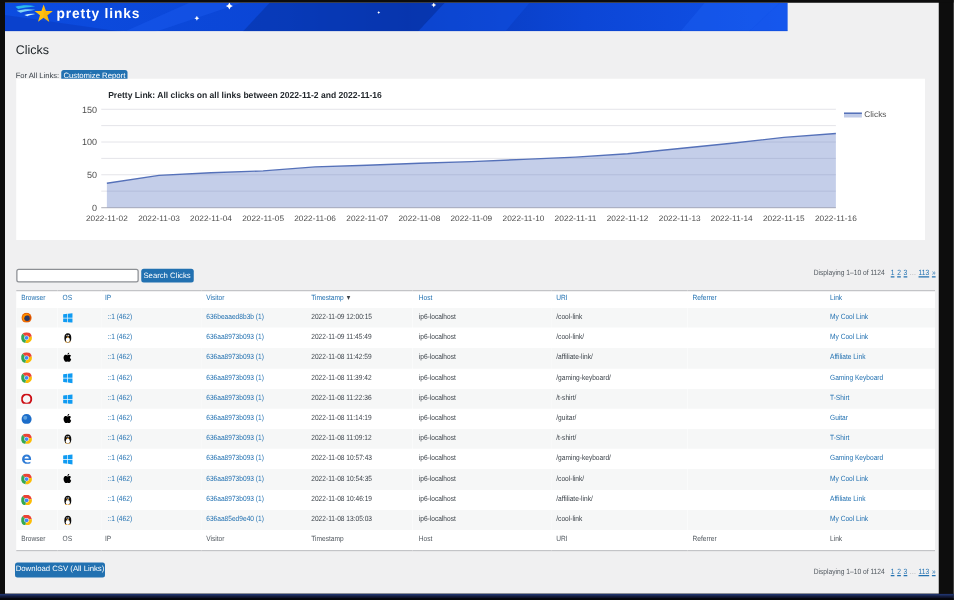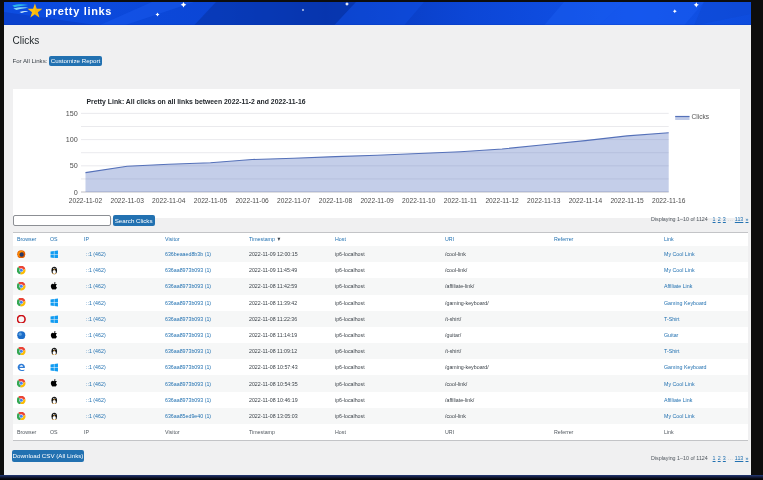--- a/index.html
+++ b/index.html
@@ -2,25 +2,25 @@
 <html><head>
 <meta charset="utf-8">
 <style>
 * { margin:0; padding:0; box-sizing:border-box; }
 html,body { width:763px; height:480px; overflow:hidden; }
 body { background:#0d0d0d; font-family:"Liberation Sans", sans-serif; position:relative; }
 .page { position:absolute; left:3.5px; top:1.5px; width:747.5px; height:473.5px; background:#f0f0f1; }
 .abs { position:absolute; }
 a { color:#2271b1; text-decoration:underline; }
 .sx { display:inline-block; transform:scaleX(0.88); transform-origin:0 50%; white-space:nowrap; }
-.banner { position:absolute; left:0; top:0; width:759px; height:23.5px; overflow:hidden; }
+.banner { position:absolute; left:0; top:0; width:626px; height:23.5px; overflow:hidden; }
 .h1 { position:absolute; left:9px; top:34.2px; font-size:10px; line-height:10px; color:#1d2327; font-weight:400; }
 .forall { position:absolute; left:9px; top:55px; font-size:6.1px; color:#3c434a; }
 .btn { background:#2271b1; color:#fff; border-radius:2px; text-align:center; font-size:6.2px; position:absolute; white-space:nowrap; }
-.card { position:absolute; left:9px; top:87px; width:727.5px; height:129px; background:#fff; }
+.card { position:absolute; left:9px; top:61px; width:727.5px; height:129px; background:#fff; }
 .searchbox { position:absolute; left:9.5px; top:213px; width:97.5px; height:11.5px; background:#fff; border:1px solid #8c8f94; border-radius:2px; }
 .pag { position:absolute; font-size:6.1px; color:#50575e; white-space:nowrap; transform:scaleX(0.875); transform-origin:100% 50%; }
 .pag a { margin:0 0.4px; }
 table.wp { position:absolute; left:9px; top:230.3px; width:735.5px; border-collapse:collapse; table-layout:fixed; font-size:6px; color:#3c434a; border-top:1px solid #c3c4c7; border-bottom:1px solid #c3c4c7; background:#fff; }
 table.wp th { font-weight:400; text-align:left; color:#2271b1; height:13.7px; padding:0 0 0 4.5px; vertical-align:middle; font-size:6px; }
 table.wp td { height:16.2px; padding:0 0 0 4.5px; vertical-align:middle; white-space:nowrap; overflow:hidden; }
 table.wp tr.alt td { background:#f6f7f7; }
 table.wp tfoot th { color:#50575e; height:16.5px; }
 table.wp a { text-decoration:none; }
 .icon { display:inline-block; vertical-align:middle; }

